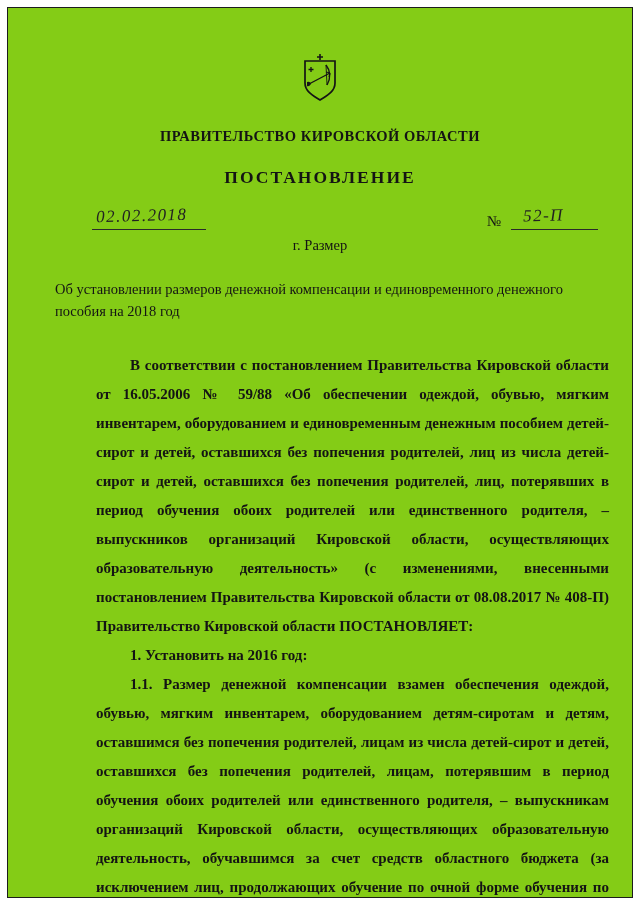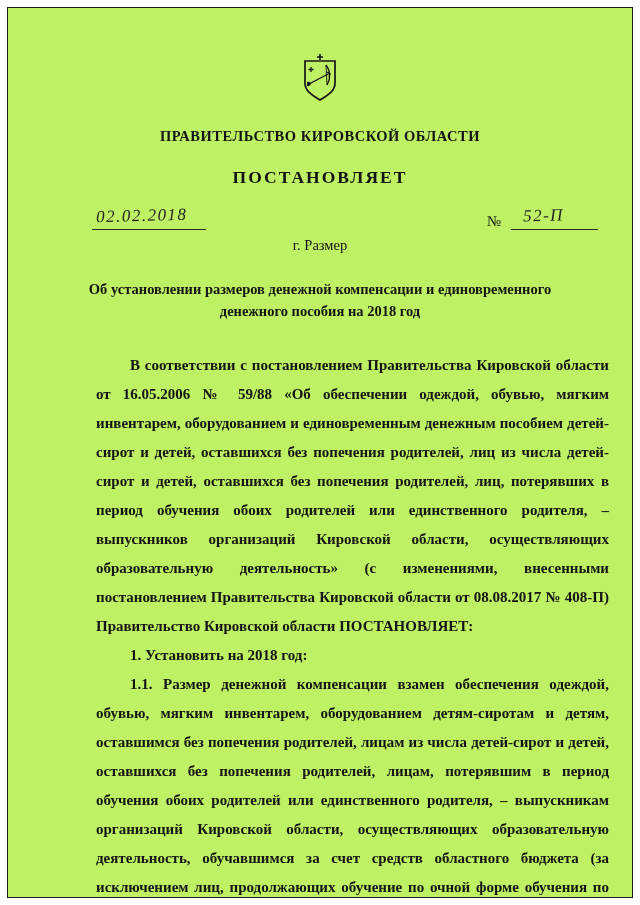--- a/index.html
+++ b/index.html
@@ -7,21 +7,21 @@
   body {
     width:640px; height:905px;
     position:relative; overflow:hidden;
     font-family:"Liberation Serif", serif;
     color:#141414;
   }
   .sheet {
     position:absolute; left:7px; top:7px; right:7px; bottom:7px;
     border:1.6px solid #1c1c1c;
     overflow:hidden;
-    background:#bef264;
+    background:#84cc16;
   }
   .emblem-wrap { text-align:center; margin-top:46px; height:50px; }
   .emblem-wrap svg { display:inline-block; }
 
   .org-name {
     text-align:center; font-weight:bold;
     font-size:14.5px; letter-spacing:.5px;
     margin-top:24px;
   }
   .doc-type {
@@ -46,21 +46,21 @@
     padding:0 18px 3px 4px;
   }
   .num-group { display:flex; align-items:flex-end; gap:10px; font-size:15px; }
   .num-line {
     border-bottom:1.2px solid #2a2a2a;
     padding:0 34px 3px 12px;
   }
   .city { text-align:center; font-size:14.5px; margin-top:7px; }
 
   .subject {
-    text-align:center; font-weight:bold;
+    font-weight:normal;
     font-size:14.5px; line-height:1.5;
     width:530px; margin:25px auto 0;
   }
 
   .body-text {
     margin:28px 23px 0 88px;
     font-size:15px;
     line-height:29px;
     text-align:justify;
   }
@@ -86,37 +86,37 @@
 
       <path d="M9 30 L30 19" stroke="#151515" stroke-width="1.4" fill="none"></path>
       <path d="M30 19 l-4 -1 m4 1 l-1 4" stroke="#151515" stroke-width="1.2" fill="none"></path>
 
       <path d="M7 28 q3 -1 4 2 q-2 3 -4 2 z" fill="#151515"></path>
     </svg>
   </div>
 
   <div class="org-name">ПРАВИТЕЛЬСТВО КИРОВСКОЙ ОБЛАСТИ</div>
 
-  <div class="doc-type">ПОСТАНОВЛЯЕТ</div>
+  <div class="doc-type">ПОСТАНОВЛЕНИЕ</div>
 
   <div class="meta-row">
     <span class="date-line">
       <span class="hand">02.02.2018</span>
     </span>
     <span class="num-group">
       <span>№</span>
       <span class="num-line">
         <span class="hand">52-П</span>
       </span>
     </span>
   </div>
 
   <div class="city">г. Размер</div>
 
   <div class="subject">Об установлении размеров денежной компенсации и единовременного денежного пособия на 2018 год</div>
 
   <div class="body-text">
     <p>В соответствии с постановлением Правительства Кировской области от 16.05.2006 № 59/88 «Об обеспечении одеждой, обувью, мягким инвентарем, оборудованием и единовременным денежным пособием детей-сирот и детей, оставшихся без попечения родителей, лиц из числа детей-сирот и детей, оставшихся без попечения родителей, лиц, потерявших в период обучения обоих родителей или единственного родителя, – выпускников организаций Кировской области, осуществляющих образовательную деятельность» (с изменениями, внесенными постановлением Правительства Кировской области от 08.08.2017 № 408-П) Правительство Кировской области ПОСТАНОВЛЯЕТ:</p>
-    <p>1. Установить на 2018 год:</p>
+    <p>1. Установить на 2016 год:</p>
     <p class="justify-last">1.1. Размер денежной компенсации взамен обеспечения одеждой, обувью, мягким инвентарем, оборудованием детям-сиротам и детям, оставшимся без попечения родителей, лицам из числа детей-сирот и детей, оставшихся без попечения родителей, лицам, потерявшим в период обучения обоих родителей или единственного родителя, – выпускникам организаций Кировской области, осуществляющих образовательную деятельность, обучавшимся за счет средств областного бюджета (за исключением лиц, продолжающих обучение по очной форме обучения по основным профессиональным образовательным программам и (или) по программам профессиональной подготовки по профессиям рабочих, должностям</p>
   </div>
 
 </div>
 
 </body></html>

